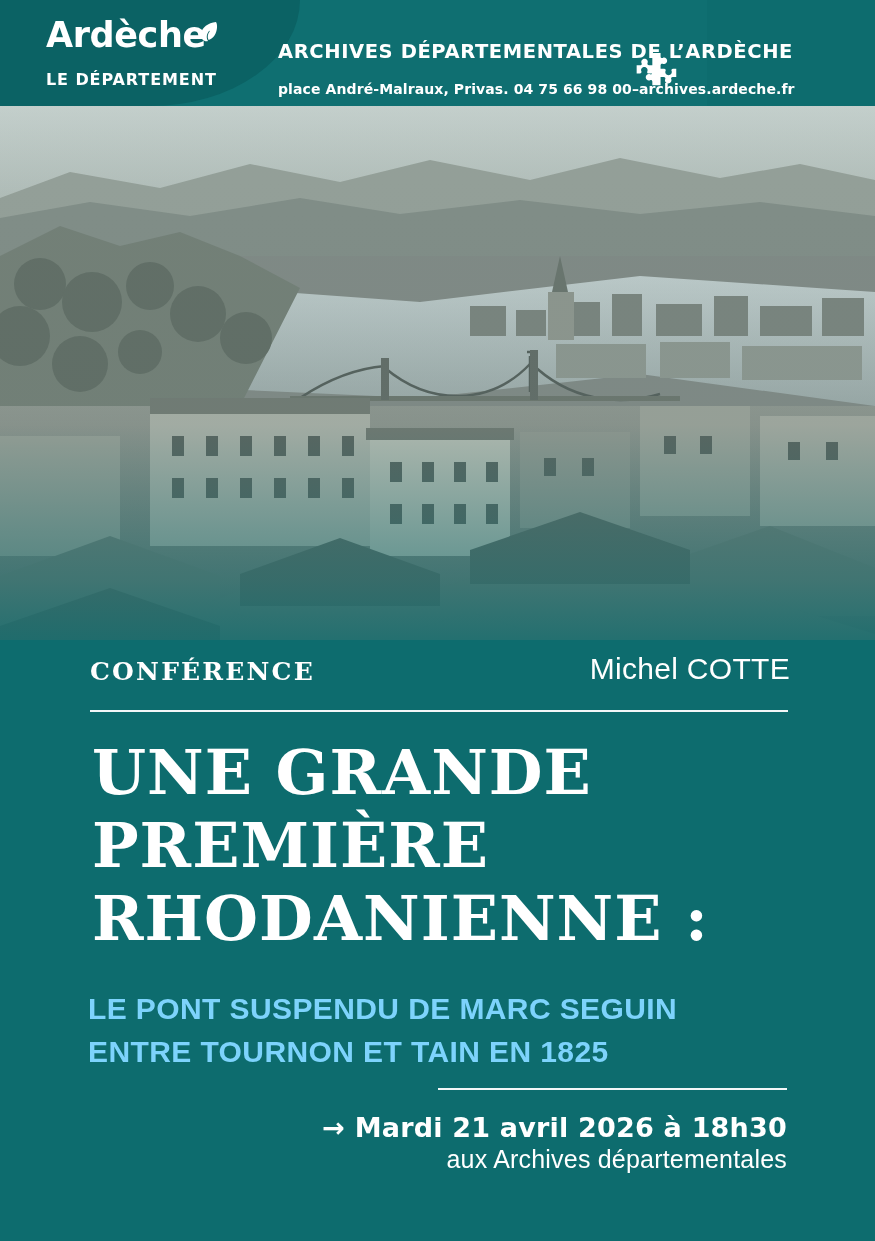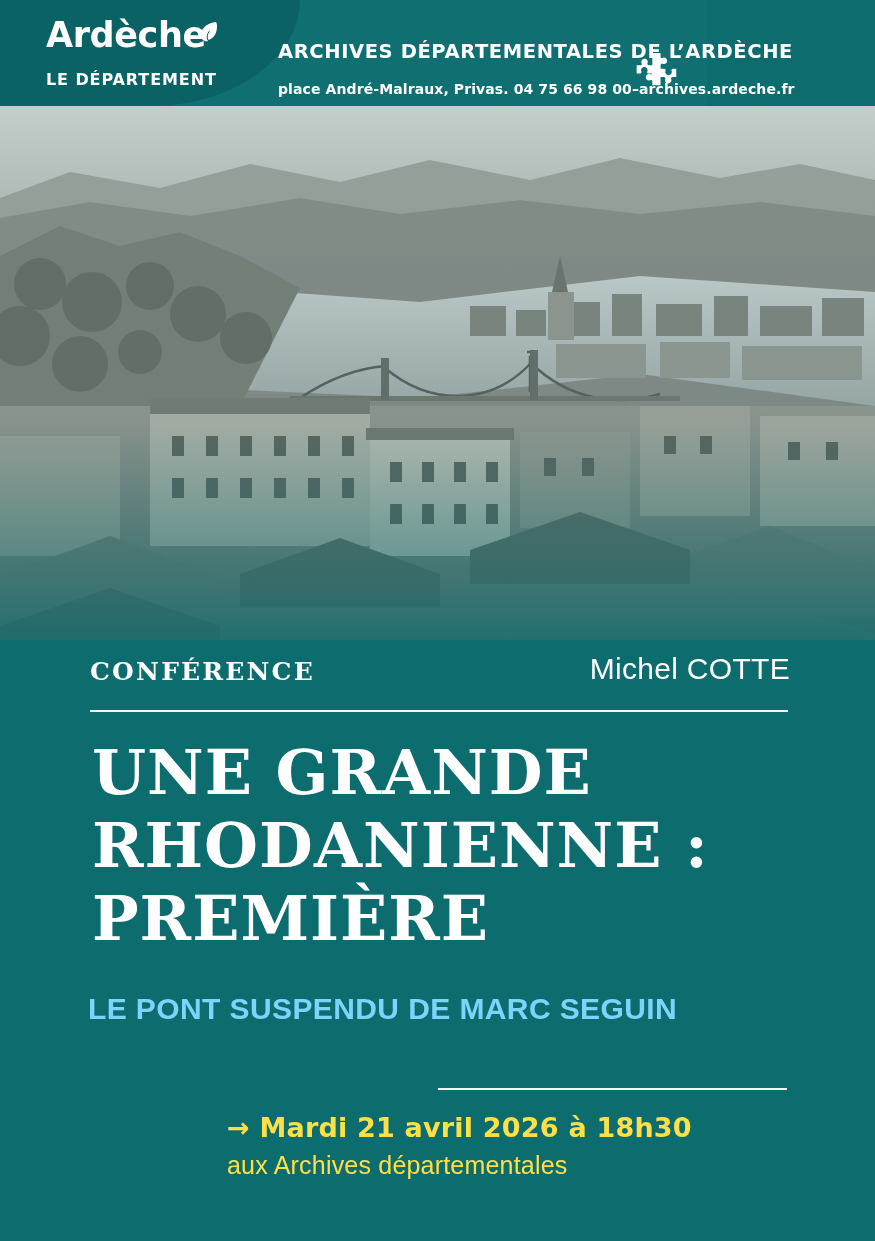--- a/index.html
+++ b/index.html
@@ -202,32 +202,33 @@
     height: 1.5px;
     background: #ffffff;
     opacity: 0.95;
   }
 
   .date-block {
     position: absolute;
     top: 472px;
     right: 88px;
     width: 560px;
-    color: #fde047;
+    text-align: right;
+    color: #ffffff;
   }
   .date-line {
     font-size: 27px;
     font-weight: bold;
     letter-spacing: 0.2px;
     font-family: "DejaVu Sans", sans-serif;
   }
   .place-line {
     font-size: 25px;
     font-weight: normal;
-    margin-top: 8px;
+    margin-top: 2px;
     letter-spacing: 0.2px;
     font-family: "Liberation Sans", sans-serif;
   }
 </style>
 </head>
 <body>
 
 <div class="poster">
 
   <div class="header">
@@ -389,26 +390,27 @@
 
     <div class="row-conf">
       <div class="conf-label">CONFÉRENCE</div>
       <div class="speaker">Michel COTTE</div>
     </div>
 
     <div class="rule-top"></div>
 
     <div class="main-title">
       <div>UNE  GRANDE</div>
+      <div>PREMIÈRE</div>
       <div>RHODANIENNE :</div>
-      <div>PREMIÈRE</div>
     </div>
 
     <div class="subtitle">
       <div>LE PONT SUSPENDU DE MARC SEGUIN</div>
+      <div>ENTRE TOURNON ET TAIN EN 1825</div>
     </div>
 
     <div class="rule-bottom"></div>
 
     <div class="date-block">
       <div class="date-line">
         <span>→</span>
         <span>Mardi 21 avril 2026 à 18h30</span>
       </div>
       <div class="place-line">aux Archives départementales</div>

